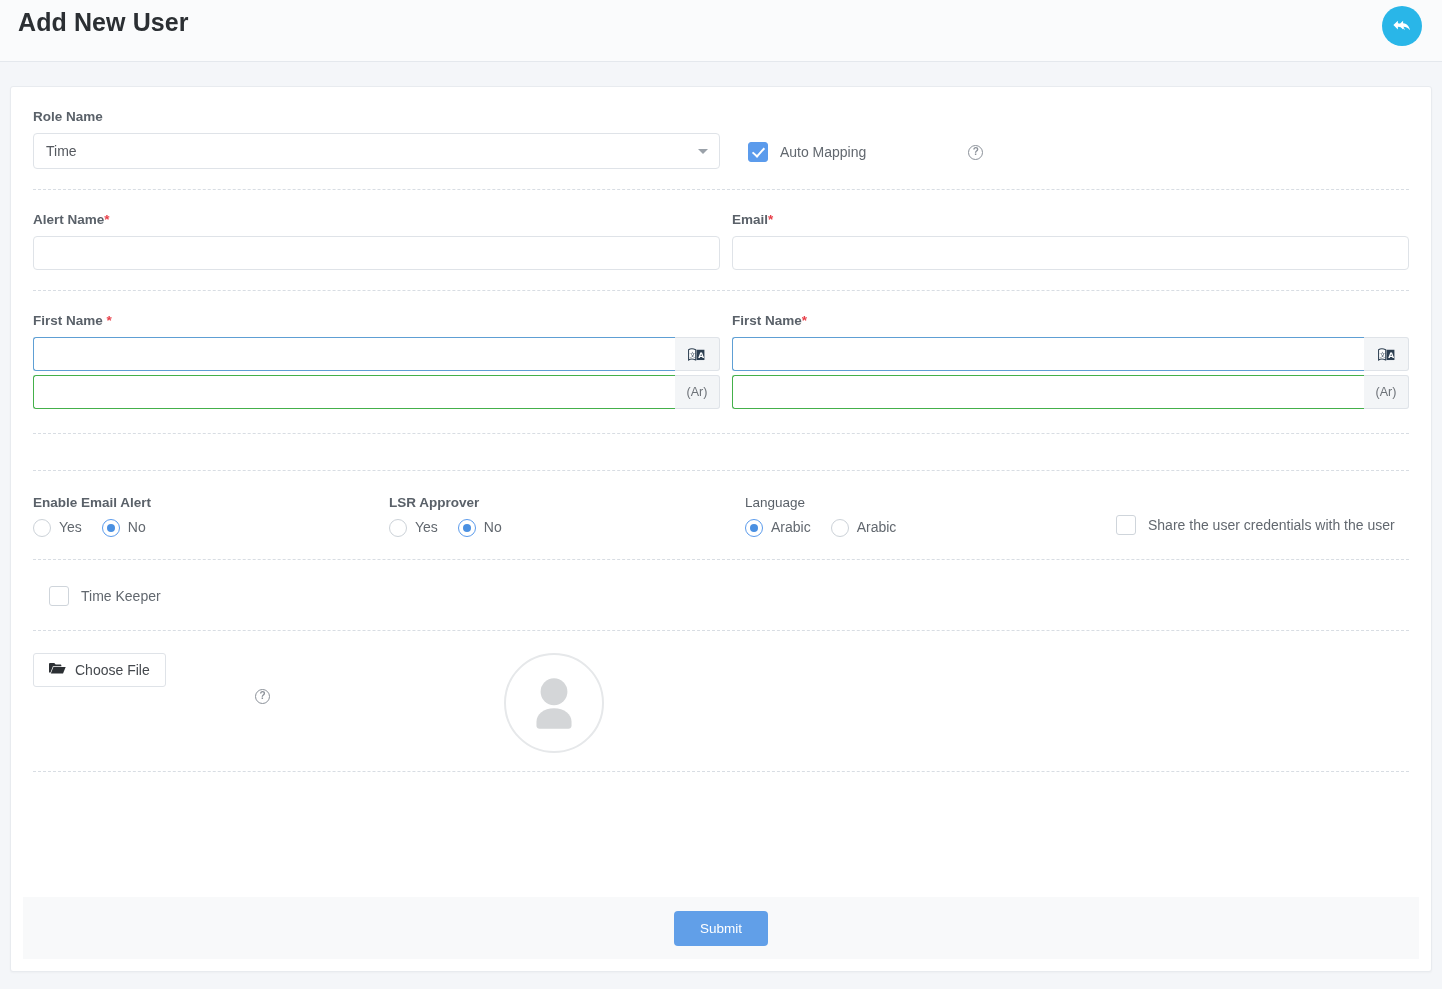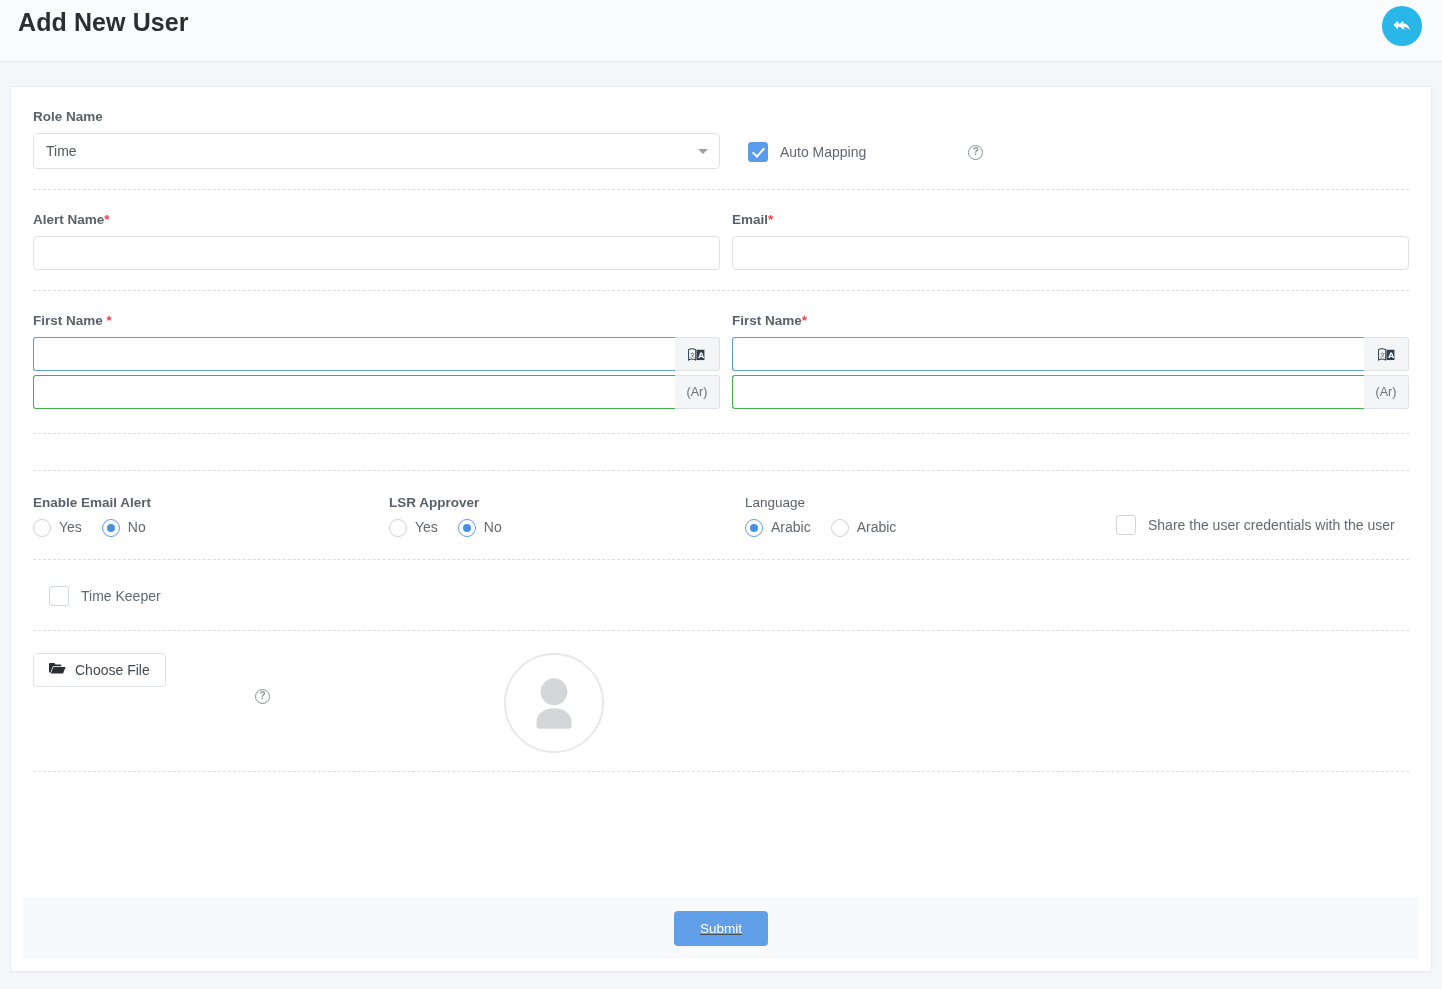--- a/index.html
+++ b/index.html
@@ -224,21 +224,20 @@
   }
 
   .card-footer {
     position: absolute;
     left: 12px; right: 12px; bottom: 12px;
     height: 62px;
     background: #f8f9fa;
     display: flex;
     align-items: center;
     justify-content: center;
-    text-decoration: underline;
   }
   .submit-btn {
     background: #619fe8;
     color: #fff;
     border: none;
     border-radius: 4px;
     font-size: 13.5px;
     padding: 10px 26px;
     cursor: pointer;
     font-family: "Liberation Sans", sans-serif;

